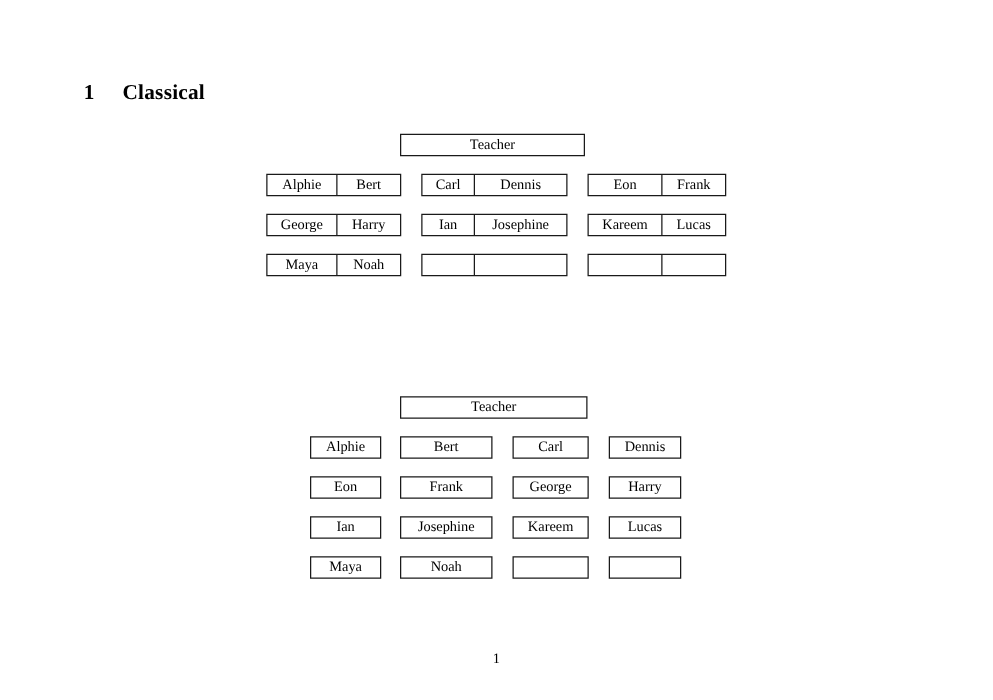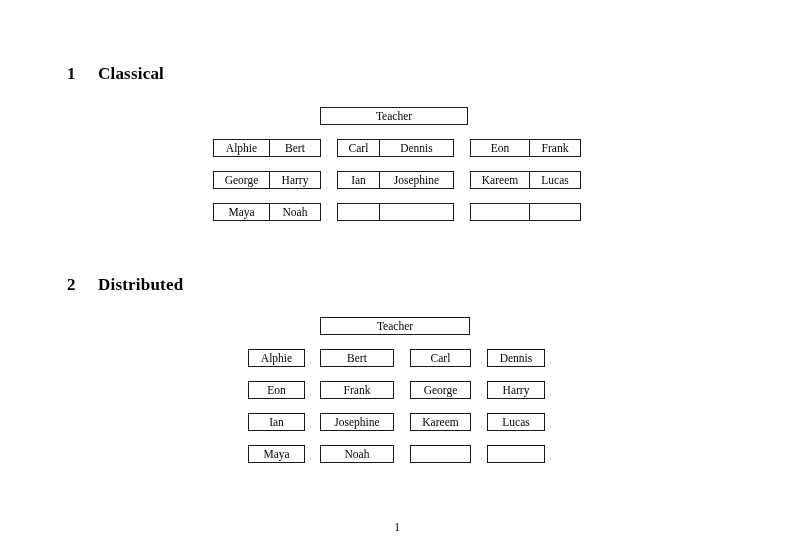--- a/index.html
+++ b/index.html
@@ -128,23 +128,20 @@
   </div>
   <div class="boxgroup" style="left:470px; top:171px; width:111px;">
     <span class="cell" style="width:58px;">Kareem</span>
     <span class="cell" style="width:51px;">Lucas</span>
   </div>
   <div class="boxgroup" style="left:470px; top:203px; width:111px;">
     <span class="cell" style="width:58px;"></span>
     <span class="cell" style="width:51px;"></span>
   </div>
 
-  <div class="section-heading" style="left:67px; top:275px;">
-    <span class="sec-num">2</span><span>Distributed</span>
-  </div>
 
   <div class="box" style="left:320px; top:317px; width:150px;">Teacher</div>
 
   <div class="box" style="left:248px; top:349px; width:57px;">Alphie</div>
   <div class="box" style="left:320px; top:349px; width:74px;">Bert</div>
   <div class="box" style="left:410px; top:349px; width:61px;">Carl</div>
   <div class="box" style="left:487px; top:349px; width:58px;">Dennis</div>
 
   <div class="box" style="left:248px; top:381px; width:57px;">Eon</div>
   <div class="box" style="left:320px; top:381px; width:74px;">Frank</div>

